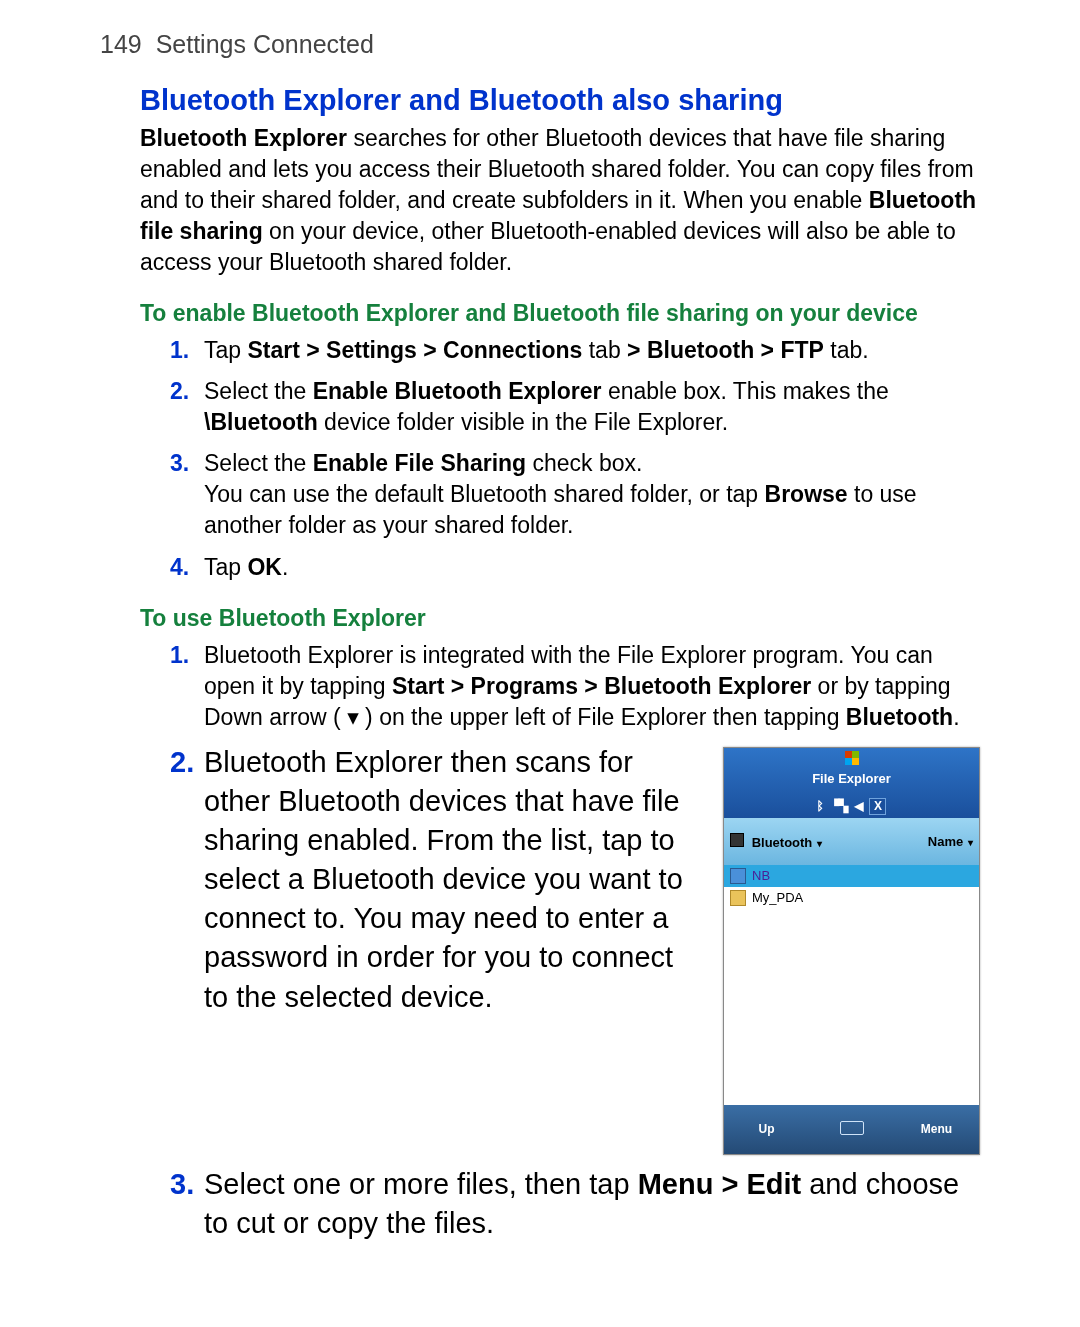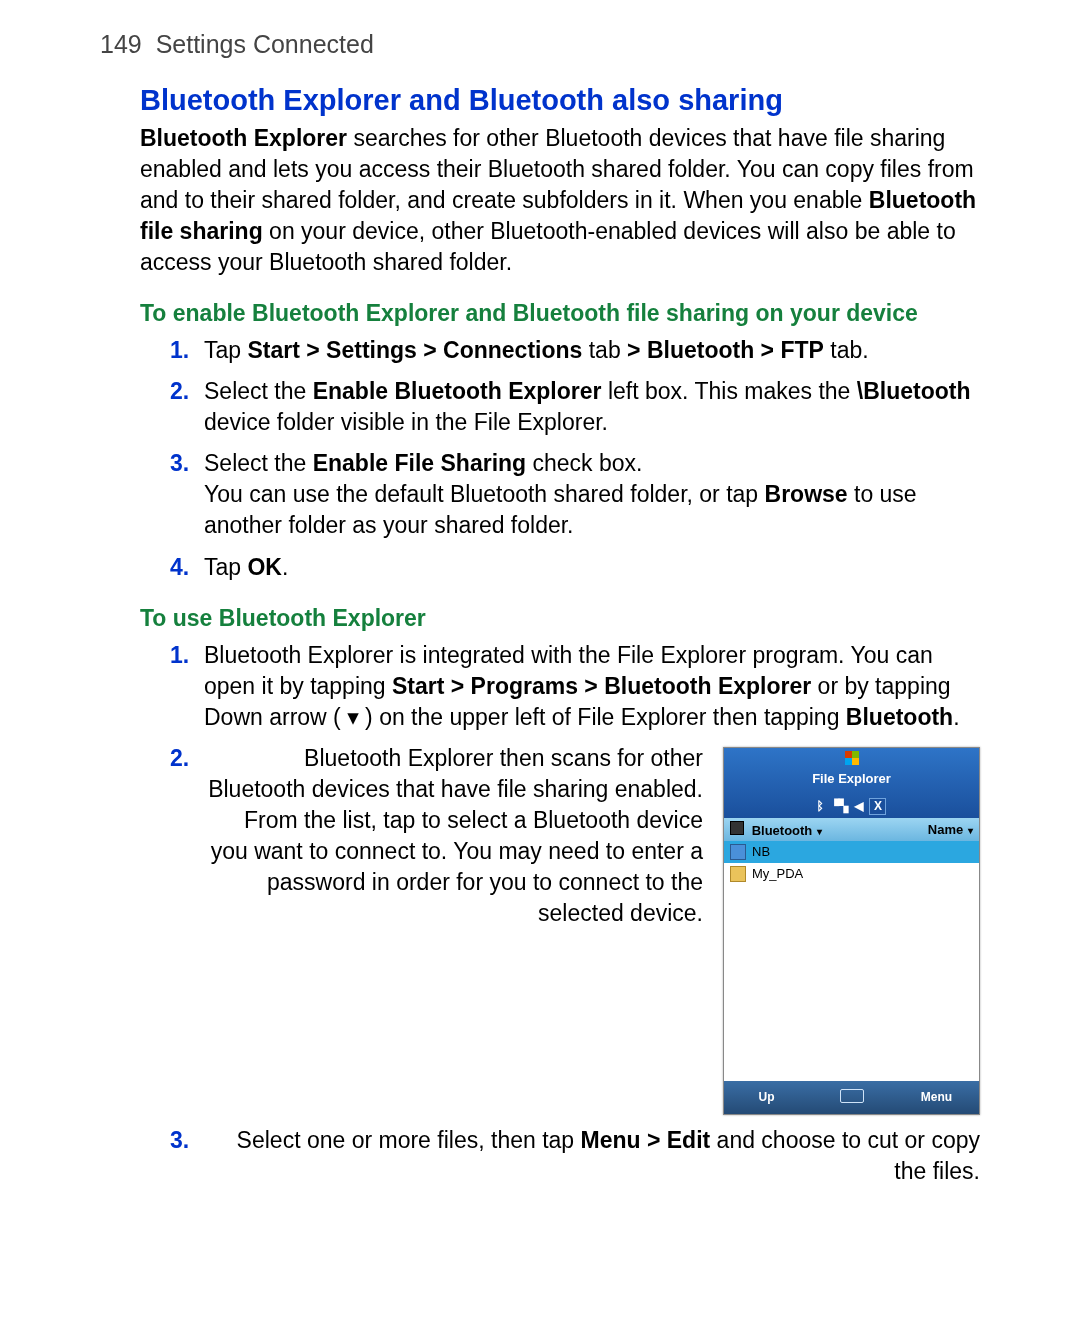--- a/index.html
+++ b/index.html
@@ -59,26 +59,25 @@
     font-weight: bold;
   }
   b { font-weight: bold; }
   .row2 {
     display: flex;
     gap: 20px;
     margin: 0 40px;
   }
   .row2 .textcol { flex: 1; }
   .textcol .li {
-    font-size: 23px;
+    font-size: 29px;
     line-height: 1.35;
     padding-left: 64px;
     position: relative;
     margin-bottom: 10px;
-    text-align: right;
   }
   .textcol .li.num::before {
     content: attr(data-num) ".";
     position: absolute;
     left: 30px;
     top: 0;
     color: #0033cc;
     font-weight: bold;
   }
   
@@ -98,63 +97,63 @@
     padding: 3px 6px;
     display: flex;
     align-items: center;
     gap: 6px;
     flex-direction: column;
   }
   .dev-title .spacer { flex: 1; }
   .dev-icons { display: flex; gap: 6px; align-items: center; font-size: 12px;}
   .dev-sub {
     background: linear-gradient(#9cd5f2, #6bb6e0);
-    padding: 3px 6px;
+    padding: 15px 6px;
     font-weight: bold;
     display: flex;
     align-items: center;
     color: #000;
     gap: 34px;
   }
   .dev-sub .spacer { flex: 1; }
   .dev-sub .arrow { font-size: 10px; margin-left: 2px;}
   .dev-list {
     background: #fff;
     height: 240px;
   }
   .dev-row {
     padding: 3px 6px;
     display: flex;
     align-items: center;
     gap: 6px;
   }
   .dev-row.sel {
     background: #2ba7e0;
-    color: #000000;
+    color: #4c1d95;
   }
   .icon-sq {
     width: 14px; height: 14px;
     background: #eac35b;
     border: 1px solid #b0892a;
     display: inline-block;
   }
   .icon-pc {
     width: 14px; height: 14px;
     background: #4a90d9;
     border: 1px solid #2a5a90;
     display: inline-block;
   }
   .dev-foot {
     background: linear-gradient(#3a6ea5, #244a75);
     color: #fff;
     display: flex;
     align-items: center;
     font-weight: bold;
     font-size: 12px;
-    padding: 8px 0;
+    padding: 16px 0;
   }
   .dev-foot > div { flex: 1; text-align: center; }
   .kb { width:22px;height:12px;border:1px solid #cfe3f8;border-radius:2px;display:inline-block;}
   .win-flag{
     width:14px;height:14px;display:inline-block;
     background:
       linear-gradient(#d83b01,#d83b01) 0 0/7px 7px no-repeat,
       linear-gradient(#7fba00,#7fba00) 7px 0/7px 7px no-repeat,
       linear-gradient(#00a4ef,#00a4ef) 0 7px/7px 7px no-repeat,
       linear-gradient(#ffb900,#ffb900) 7px 7px/7px 7px no-repeat;
@@ -176,21 +175,21 @@
     <b>Bluetooth Explorer</b><span> searches for other Bluetooth devices that have file sharing enabled and lets you access their Bluetooth shared folder. You can copy files from and to their shared folder, and create subfolders in it. When you enable </span><b>Bluetooth file sharing</b><span> on your device, other Bluetooth-enabled devices will also be able to access your Bluetooth shared folder.</span>
   </p>
 
   <div class="sub-title">To enable Bluetooth Explorer and Bluetooth file sharing on your device</div>
 
   <ol class="steps reset">
     <li>
       <span>Tap </span><b>Start &gt; Settings &gt; Connections</b><span> tab </span><b>&gt; Bluetooth &gt; FTP</b><span> tab.</span>
     </li>
     <li>
-      <span>Select the </span><b>Enable Bluetooth Explorer</b><span> left box. This makes the </span><b>\Bluetooth</b><span> device folder visible in the File Explorer.</span>
+      <span>Select the </span><b>Enable Bluetooth Explorer</b><span> enable box. This makes the </span><b>\Bluetooth</b><span> device folder visible in the File Explorer.</span>
     </li>
     <li>
       <span>Select the </span><b>Enable File Sharing</b><span> check box.</span><br>
       <span>You can use the default Bluetooth shared folder, or tap </span><b>Browse</b><span> to use another folder as your shared folder.</span>
     </li>
     <li>
       <span>Tap </span><b>OK</b><span>.</span>
     </li>
   </ol>
 

